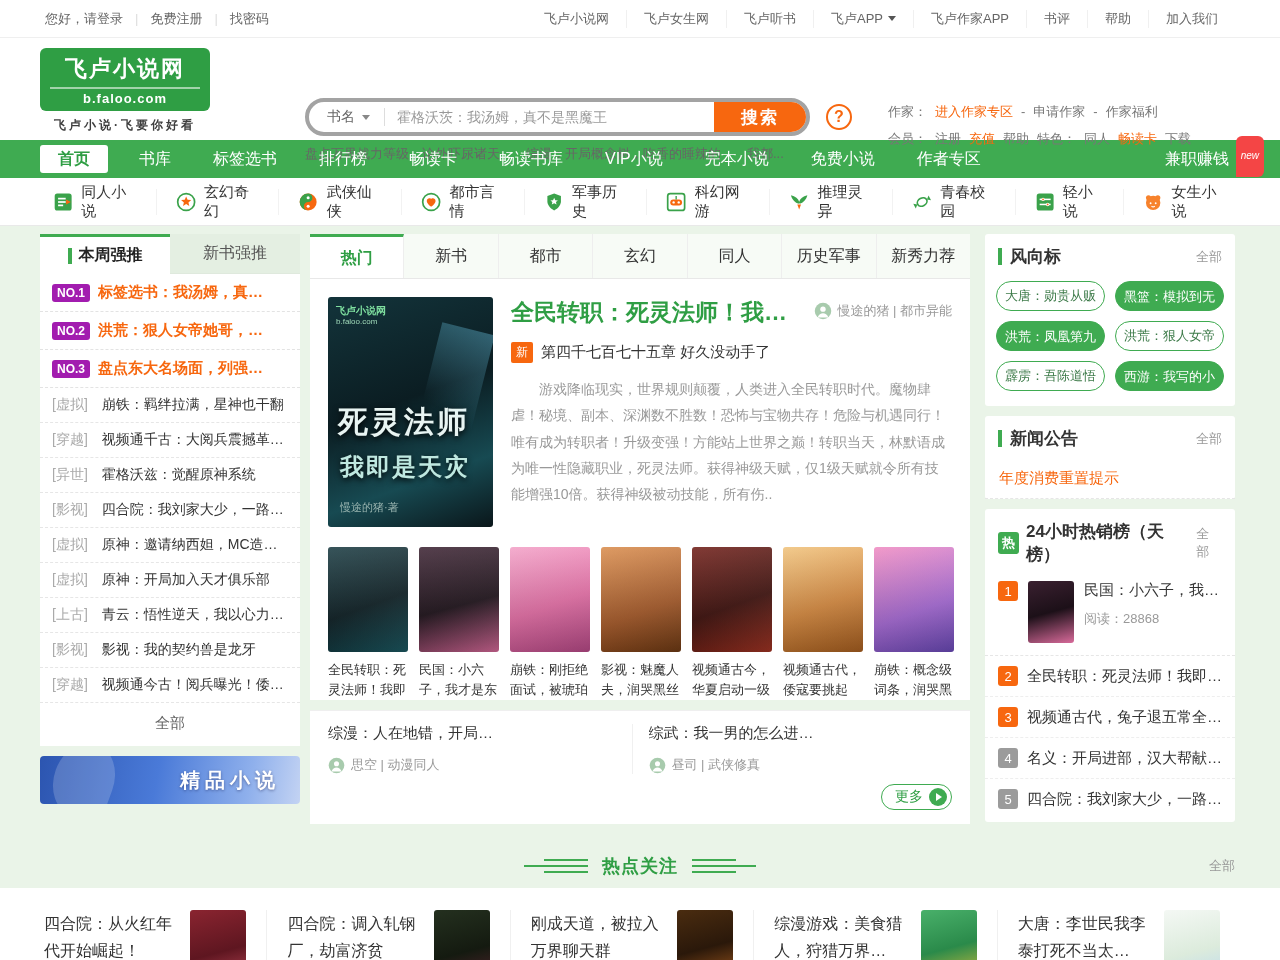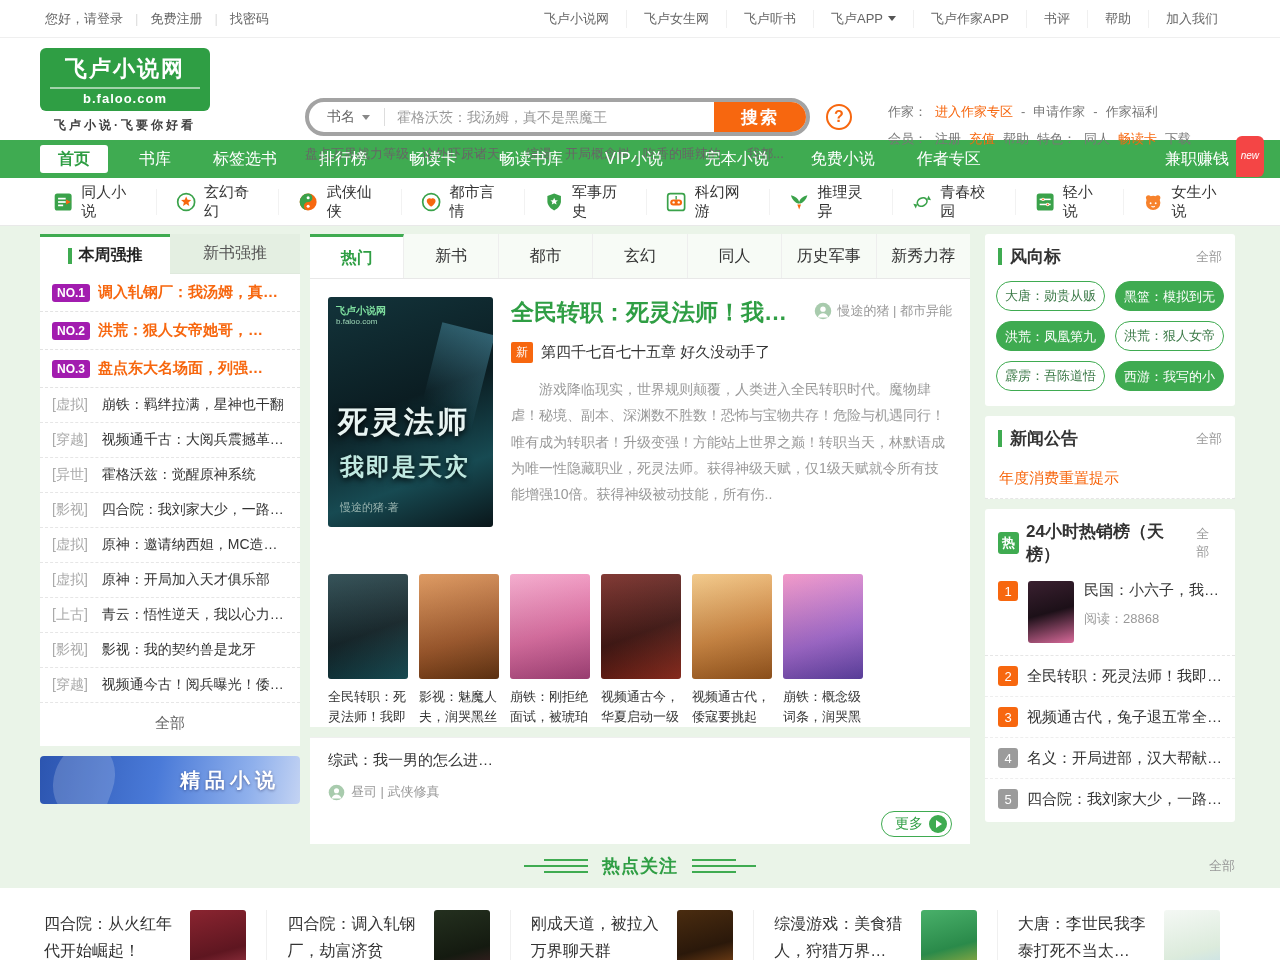--- a/index.html
+++ b/index.html
@@ -129,21 +129,21 @@
   .finfo { flex:1; min-width:0; }
   .f-head { display:flex; align-items:baseline; }
   .f-title { color:#2f9e44; font-size:23px; font-weight:bold; flex:1; cursor:pointer; }
   .f-author { flex:none; color:#999; font-size:13px; display:flex; align-items:center; gap:5px; }
   .f-chapter { display:flex; align-items:center; gap:8px; margin-top:14px; cursor:pointer; }
   .badge-new { background:#f7670f; color:#fff; font-size:12px; padding:2px 5px; border-radius:2px; }
   .f-chapter-text { color:#333; font-size:15px; }
   .f-desc { margin-top:13px; color:#999; font-size:14px; line-height:1.88; text-indent:2em;
     max-height:158px; overflow:hidden; }
   .covers-row { background:#fff; display:flex; gap:11px; padding:2px 18px 0; }
-  .scover { width:80px; cursor:pointer;margin-top:27px; }
+  .scover { width:80px; cursor:pointer; }
   .sc-img { width:80px; height:105px; border-radius:3px; position:relative; overflow:hidden; }
   .sc-img::after { content:""; position:absolute; inset:0;
     background:linear-gradient(180deg,rgba(255,255,255,.14),rgba(0,0,0,.18)); }
   .c1 { background:linear-gradient(160deg,#16383f,#0b1d22 55%,#1c5a63); }
   .c2 { background:linear-gradient(165deg,#3a2030,#1c1018 55%,#d86a9a); }
   .c3 { background:linear-gradient(160deg,#f2a0c6,#e86fa8 55%,#b84a88); }
   .c4 { background:linear-gradient(160deg,#d98b4a,#a85a28 60%,#6e3a14); }
   .c5 { background:linear-gradient(160deg,#6e1a14,#3c0e0a 55%,#a33424); }
   .c6 { background:linear-gradient(160deg,#f0c27a,#d98b3f 55%,#a85f20); }
   .c7 { background:linear-gradient(160deg,#f08ac0,#c v); }
@@ -431,21 +431,21 @@
       <div class="ltab active">
         <span class="bar"></span>
         <span>本周强推</span>
       </div>
       <div class="ltab">
         <span>新书强推</span>
       </div>
     </div>
     <div class="no-row">
       <span class="no-badge">NO.1</span>
-      <span class="no-title ellip">调入轧钢厂：我汤姆，真…</span>
+      <span class="no-title ellip">标签选书：我汤姆，真…</span>
     </div>
     <div class="no-row">
       <span class="no-badge">NO.2</span>
       <span class="no-title ellip">洪荒：狠人女帝她哥，…</span>
     </div>
     <div class="no-row">
       <span class="no-badge">NO.3</span>
       <span class="no-title ellip">盘点东大名场面，列强…</span>
     </div>
     <div class="l-item">
@@ -528,42 +528,57 @@
         <div class="f-desc">游戏降临现实，世界规则颠覆，人类进入全民转职时代。魔物肆虐！秘境、副本、深渊数不胜数！恐怖与宝物共存！危险与机遇同行！唯有成为转职者！升级变强！方能站上世界之巅！转职当天，林默语成为唯一性隐藏职业，死灵法师。获得神级天赋，仅1级天赋就令所有技能增强10倍。获得神级被动技能，所有伤..</div>
       </div>
     </div>
 
     <div class="covers-row">
       <div class="scover">
         <div class="sc-img c1"></div>
         <div class="sc-title">全民转职：死灵法师！我即</div>
       </div>
       <div class="scover">
-        <div class="sc-img c4"></div>
-        <div class="sc-title">影视：魅魔人夫，润哭黑丝</div>
+        <div class="sc-img c2"></div>
+        <div class="sc-title">民国：小六子，我才是东</div>
       </div>
       <div class="scover">
         <div class="sc-img c3"></div>
         <div class="sc-title">崩铁：刚拒绝面试，被琥珀</div>
       </div>
       <div class="scover">
+        <div class="sc-img c4"></div>
+        <div class="sc-title">影视：魅魔人夫，润哭黑丝</div>
+      </div>
+      <div class="scover">
         <div class="sc-img c5"></div>
         <div class="sc-title">视频通古今，华夏启动一级</div>
       </div>
       <div class="scover">
         <div class="sc-img c6"></div>
         <div class="sc-title">视频通古代，倭寇要挑起S3</div>
       </div>
       <div class="scover">
         <div class="sc-img c7"></div>
         <div class="sc-title">崩铁：概念级词条，润哭黑</div>
       </div>
     </div>
 
     <div class="m-bottom">
+      <div class="mb-col">
+        <div class="mb-title ellip">综漫：人在地错，开局…</div>
+        <div class="mb-author">
+          <svg width="17" height="17" viewBox="0 0 24 24">
+              <circle cx="12" cy="12" r="11" fill="#a8cbad"></circle>
+              <circle cx="12" cy="9.5" r="3.6" fill="#fff"></circle>
+              <path d="M4.8 20.5c1.6-4 4.2-5.6 7.2-5.6s5.6 1.6 7.2 5.6z" fill="#fff"></path>
+            </svg>
+          <span>思空 | 动漫同人</span>
+        </div>
+      </div>
       <div class="mb-col">
         <div class="mb-title ellip">综武：我一男的怎么进…</div>
         <div class="mb-author">
           <svg width="17" height="17" viewBox="0 0 24 24">
               <circle cx="12" cy="12" r="11" fill="#a8cbad"></circle>
               <circle cx="12" cy="9.5" r="3.6" fill="#fff"></circle>
               <path d="M4.8 20.5c1.6-4 4.2-5.6 7.2-5.6s5.6 1.6 7.2 5.6z" fill="#fff"></path>
             </svg>
           <span>昼司 | 武侠修真</span>
         </div>

